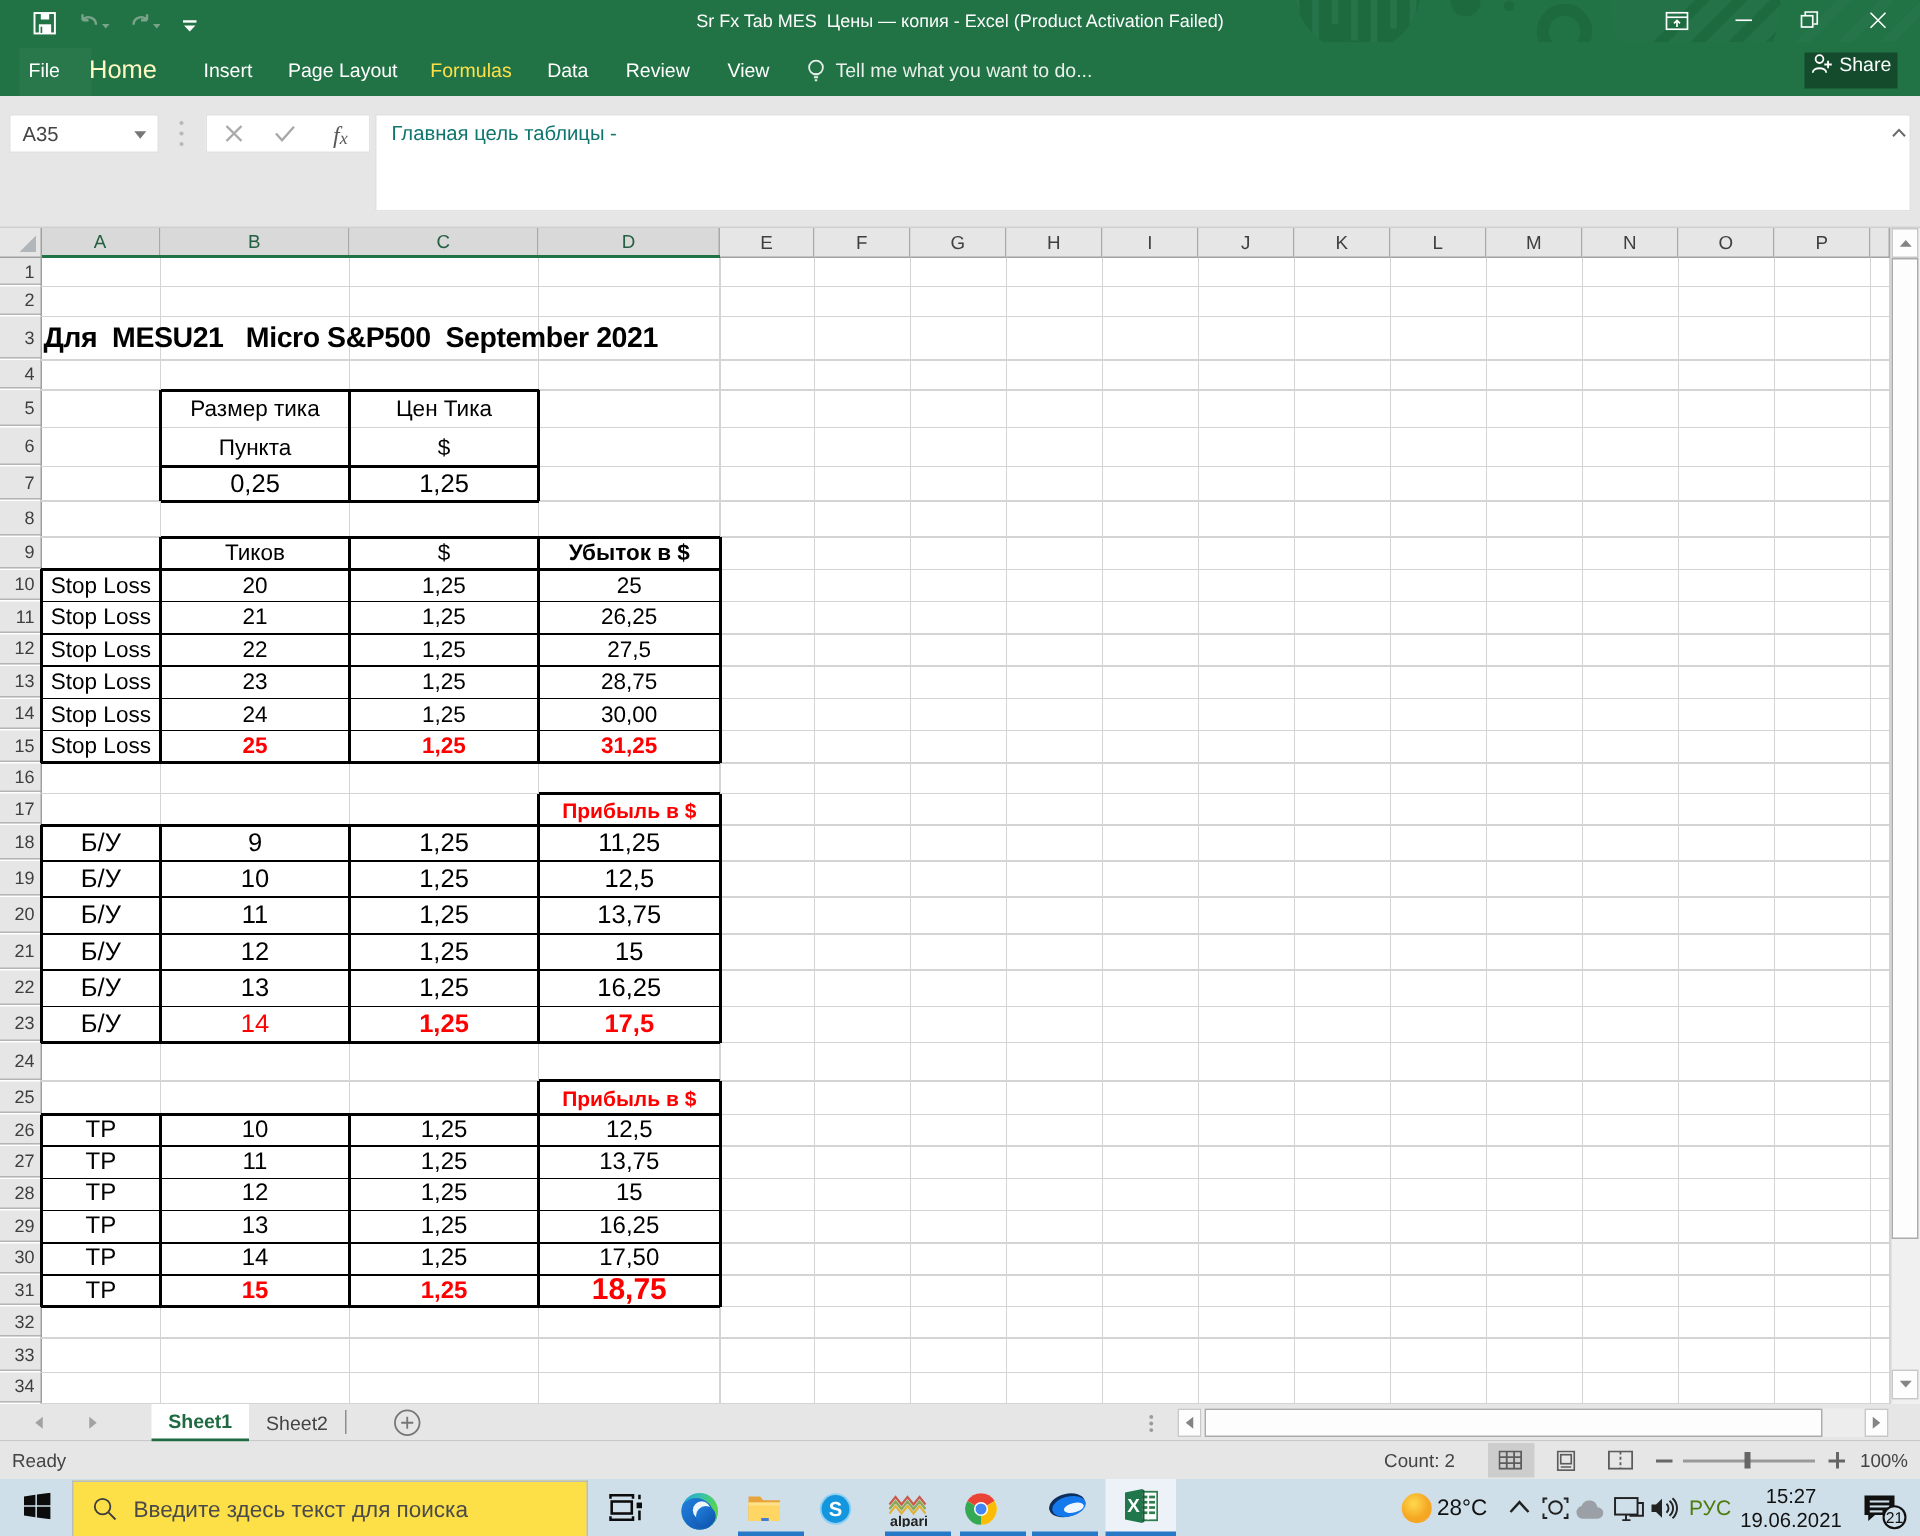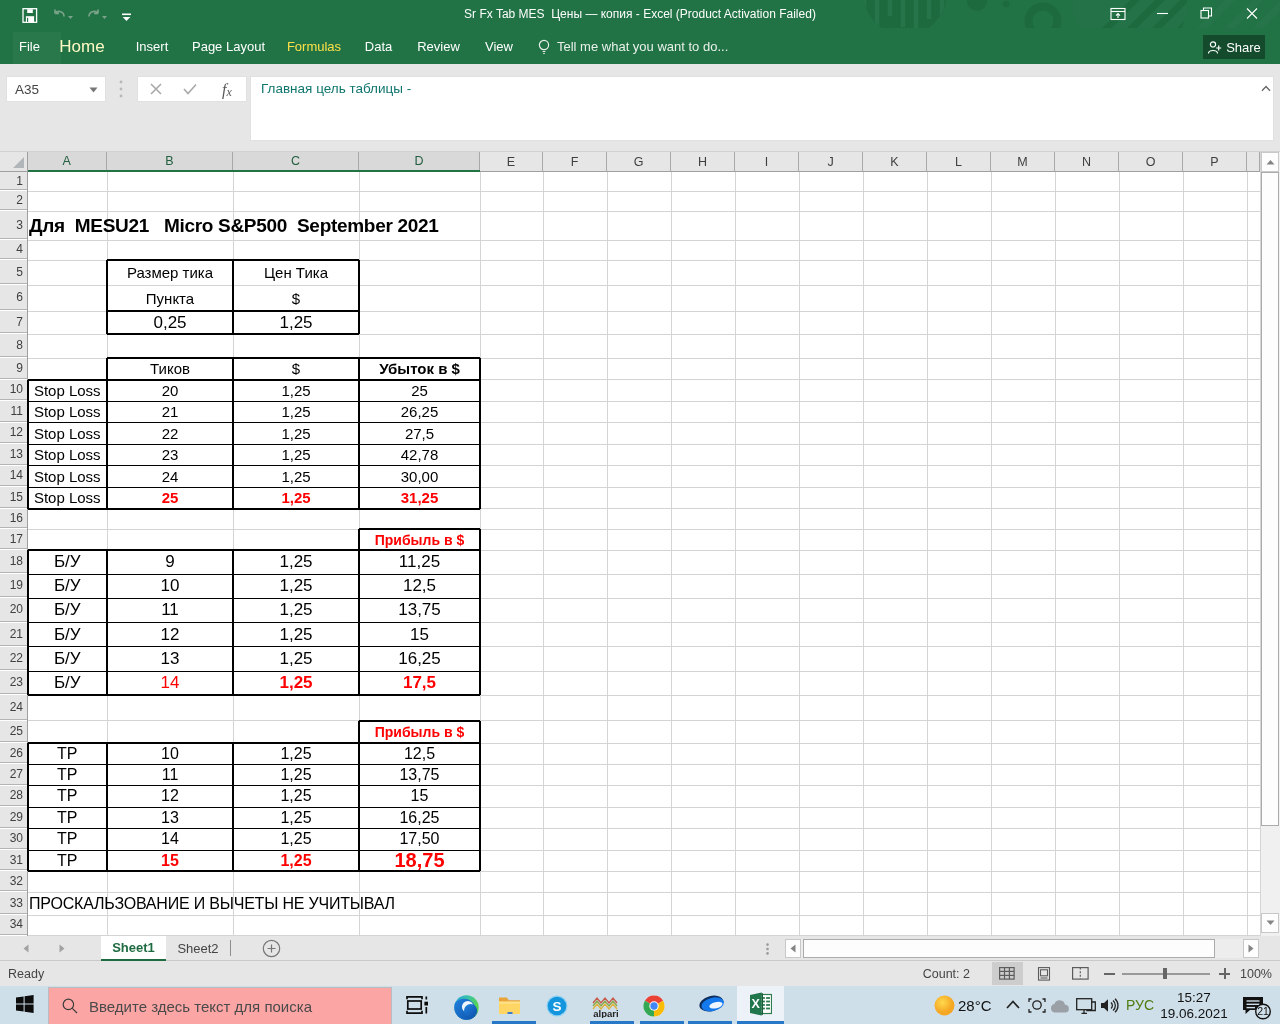--- a/index.html
+++ b/index.html
@@ -102,21 +102,21 @@
 <div class="abs" style="left:308.5px;top:0;width:140px;height:37px;display:flex;align-items:center;justify-content:center;color:#fff;font-size:13px">Data</div>
 <div class="abs" style="left:368.5px;top:0;width:140px;height:37px;display:flex;align-items:center;justify-content:center;color:#fff;font-size:13px">Review</div>
 <div class="abs" style="left:429px;top:0;width:140px;height:37px;display:flex;align-items:center;justify-content:center;color:#fff;font-size:13px">View</div>
 <svg class="abs" style="left:536px;top:11px" width="16" height="17" viewBox="0 0 16 17">
 <g stroke="#e8efe9" stroke-width="1.2" fill="none">
 <circle cx="8" cy="6" r="4.6"></circle>
           <path d="M 6.2 10.5 l 3.6 0 M 6.6 12.5 l 2.8 0 M 7.2 14.5 l 1.6 0"></path>
 </g>
       </svg>
 <div class="abs" style="left:557px;top:3px;height:31px;display:flex;align-items:center;color:#e9f0ea;font-size:13px">Tell me what you want to do...</div>
-<div class="abs" style="left:1203px;top:7px;width:62px;height:24px;background:#134b2c;display:flex;align-items:center;justify-content:center;color:#fff;font-size:13px;gap:4px">
+<div class="abs" style="left:1203px;top:7px;width:62px;height:24px;background:#134b2c;display:flex;align-items:flex-start;justify-content:center;color:#fff;font-size:13px;gap:4px">
 <svg width="15" height="15" viewBox="0 0 15 15">
           <g stroke="#fff" stroke-width="1.2" fill="none">
 <circle cx="6" cy="4.4" r="2.6"></circle>
             <path d="M 1.5 13.5 c 0 -4 9 -4 9 0"></path>
 <path d="M 11.7 5.5 l 0 5 M 9.2 8 l 5 0"></path>
           </g>
         </svg>
         <span>Share</span>
       </div>
 </div>
@@ -324,21 +324,21 @@
 <div class="cell " style="left:107px;top:401px;width:126px;height:21.5px;font-size:15px">21</div>
 <div class="cell " style="left:233px;top:401px;width:126px;height:21.5px;font-size:15px">1,25</div>
 <div class="cell " style="left:359px;top:401px;width:121px;height:21.5px;font-size:15px">26,25</div>
 <div class="cell " style="left:27.5px;top:422.5px;width:79.5px;height:21.5px;font-size:15px">Stop Loss</div>
 <div class="cell " style="left:107px;top:422.5px;width:126px;height:21.5px;font-size:15px">22</div>
 <div class="cell " style="left:233px;top:422.5px;width:126px;height:21.5px;font-size:15px">1,25</div>
 <div class="cell " style="left:359px;top:422.5px;width:121px;height:21.5px;font-size:15px">27,5</div>
 <div class="cell " style="left:27.5px;top:444px;width:79.5px;height:21.5px;font-size:15px">Stop Loss</div>
 <div class="cell " style="left:107px;top:444px;width:126px;height:21.5px;font-size:15px">23</div>
 <div class="cell " style="left:233px;top:444px;width:126px;height:21.5px;font-size:15px">1,25</div>
-<div class="cell " style="left:359px;top:444px;width:121px;height:21.5px;font-size:15px">42,78</div>
+<div class="cell " style="left:359px;top:444px;width:121px;height:21.5px;font-size:15px">28,75</div>
 <div class="cell " style="left:27.5px;top:465.5px;width:79.5px;height:21.5px;font-size:15px">Stop Loss</div>
 <div class="cell " style="left:107px;top:465.5px;width:126px;height:21.5px;font-size:15px">24</div>
 <div class="cell " style="left:233px;top:465.5px;width:126px;height:21.5px;font-size:15px">1,25</div>
 <div class="cell " style="left:359px;top:465.5px;width:121px;height:21.5px;font-size:15px">30,00</div>
 <div class="cell " style="left:27.5px;top:487px;width:79.5px;height:21.5px;font-size:15px">Stop Loss</div>
 <div class="cell red b" style="left:107px;top:487px;width:126px;height:21.5px;font-size:15px">25</div>
 <div class="cell red b" style="left:233px;top:487px;width:126px;height:21.5px;font-size:15px">1,25</div>
 <div class="cell red b" style="left:359px;top:487px;width:121px;height:21.5px;font-size:15px">31,25</div>
 <div class="cell red b" style="left:359px;top:529px;width:121px;height:21px;font-size:14px">Прибыль в $</div>
 <div class="cell " style="left:27.5px;top:550px;width:79.5px;height:24px;font-size:17px">Б/У</div>
@@ -383,21 +383,20 @@
 <div class="cell " style="left:233px;top:807px;width:126px;height:21.5px;font-size:16px">1,25</div>
 <div class="cell " style="left:359px;top:807px;width:121px;height:21.5px;font-size:16px">16,25</div>
 <div class="cell " style="left:27.5px;top:828.5px;width:79.5px;height:21.5px;font-size:16px">ТР</div>
 <div class="cell " style="left:107px;top:828.5px;width:126px;height:21.5px;font-size:16px">14</div>
 <div class="cell " style="left:233px;top:828.5px;width:126px;height:21.5px;font-size:16px">1,25</div>
 <div class="cell " style="left:359px;top:828.5px;width:121px;height:21.5px;font-size:16px">17,50</div>
 <div class="cell " style="left:27.5px;top:850px;width:79.5px;height:21px;font-size:16px">ТР</div>
 <div class="cell red b" style="left:107px;top:850px;width:126px;height:21px;font-size:16px">15</div>
 <div class="cell red b" style="left:233px;top:850px;width:126px;height:21px;font-size:16px">1,25</div>
 <div class="cell red b" style="left:359px;top:850px;width:121px;height:21px;font-size:20px">18,75</div>
-<div class="cell left" style="left:29px;top:892px;width:520px;height:23px;font-size:16px;letter-spacing:-0.2px">ПРОСКАЛЬЗОВАНИЕ И ВЫЧЕТЫ НЕ УЧИТЫВАЛ</div>
 <div class="abs" style="left:1260px;top:152px;width:20px;height:783.5px;background:#f0f0f0;border-left:1px solid #d5d5d5"></div>
 <div class="abs" style="left:1261px;top:152px;width:18px;height:20px;background:#fdfdfd;border:1px solid #c8c8c8"></div>
 <svg class="abs" style="left:1266px;top:159px" width="9" height="6" viewBox="0 0 9 6">
       <path d="M 0.5 5.5 l 4 -4.5 l 4 4.5 z" fill="#848484"></path>
     </svg>
 <div class="abs" style="left:1261px;top:172px;width:18px;height:654px;background:#fdfdfd;border:1px solid #ababab"></div>
 <div class="abs" style="left:1261px;top:913px;width:18px;height:20px;background:#fdfdfd;border:1px solid #c8c8c8"></div>
 <svg class="abs" style="left:1266px;top:920px" width="9" height="6" viewBox="0 0 9 6">
       <path d="M 0.5 0.5 l 8 0 l -4 4.5 z" fill="#848484"></path>
     </svg>
@@ -466,21 +465,21 @@
 </div>
 <div class="abs" style="left:0;top:986px;width:1280px;height:38px;background:#cfdfe9">
 <svg class="abs" style="left:16px;top:9px" width="18" height="18" viewBox="0 0 18 18">
 <g fill="#0c0c0c">
 <path d="M 0 2.6 L 7.6 1.5 L 7.6 8.5 L 0 8.5 Z"></path>
 <path d="M 8.6 1.35 L 17.6 0.1 L 17.6 8.5 L 8.6 8.5 Z"></path>
 <path d="M 0 9.5 L 7.6 9.5 L 7.6 16.5 L 0 15.4 Z"></path>
 <path d="M 8.6 9.5 L 17.6 9.5 L 17.6 17.9 L 8.6 16.65 Z"></path>
 </g>
       </svg>
-<div class="abs" style="left:48px;top:1px;width:344px;height:37px;background:#fca5a5;border:1px solid #b8bdc2;border-bottom:none;display:flex;align-items:center;color:#4a4a4a;font-size:15px">
+<div class="abs" style="left:48px;top:1px;width:344px;height:37px;background:#fde047;border:1px solid #b8bdc2;border-bottom:none;display:flex;align-items:center;color:#4a4a4a;font-size:15px">
 <svg style="margin:0 11px 0 13px" width="16" height="16" viewBox="0 0 16 16">
           <g stroke="#3c3c3c" stroke-width="1.2" fill="none">
             <circle cx="6.4" cy="6.4" r="5.2"></circle>
             <line x1="10.3" y1="10.3" x2="15" y2="15"></line>
           </g>
         </svg>
 Введите здесь текст для поиска</div>
 <svg class="abs" style="left:406px;top:9px" width="22" height="20" viewBox="0 0 22 20">
 <g stroke="#0c0c0c" stroke-width="1.7" fill="none">
 <rect x="1.8" y="6" width="13.4" height="8"></rect>

